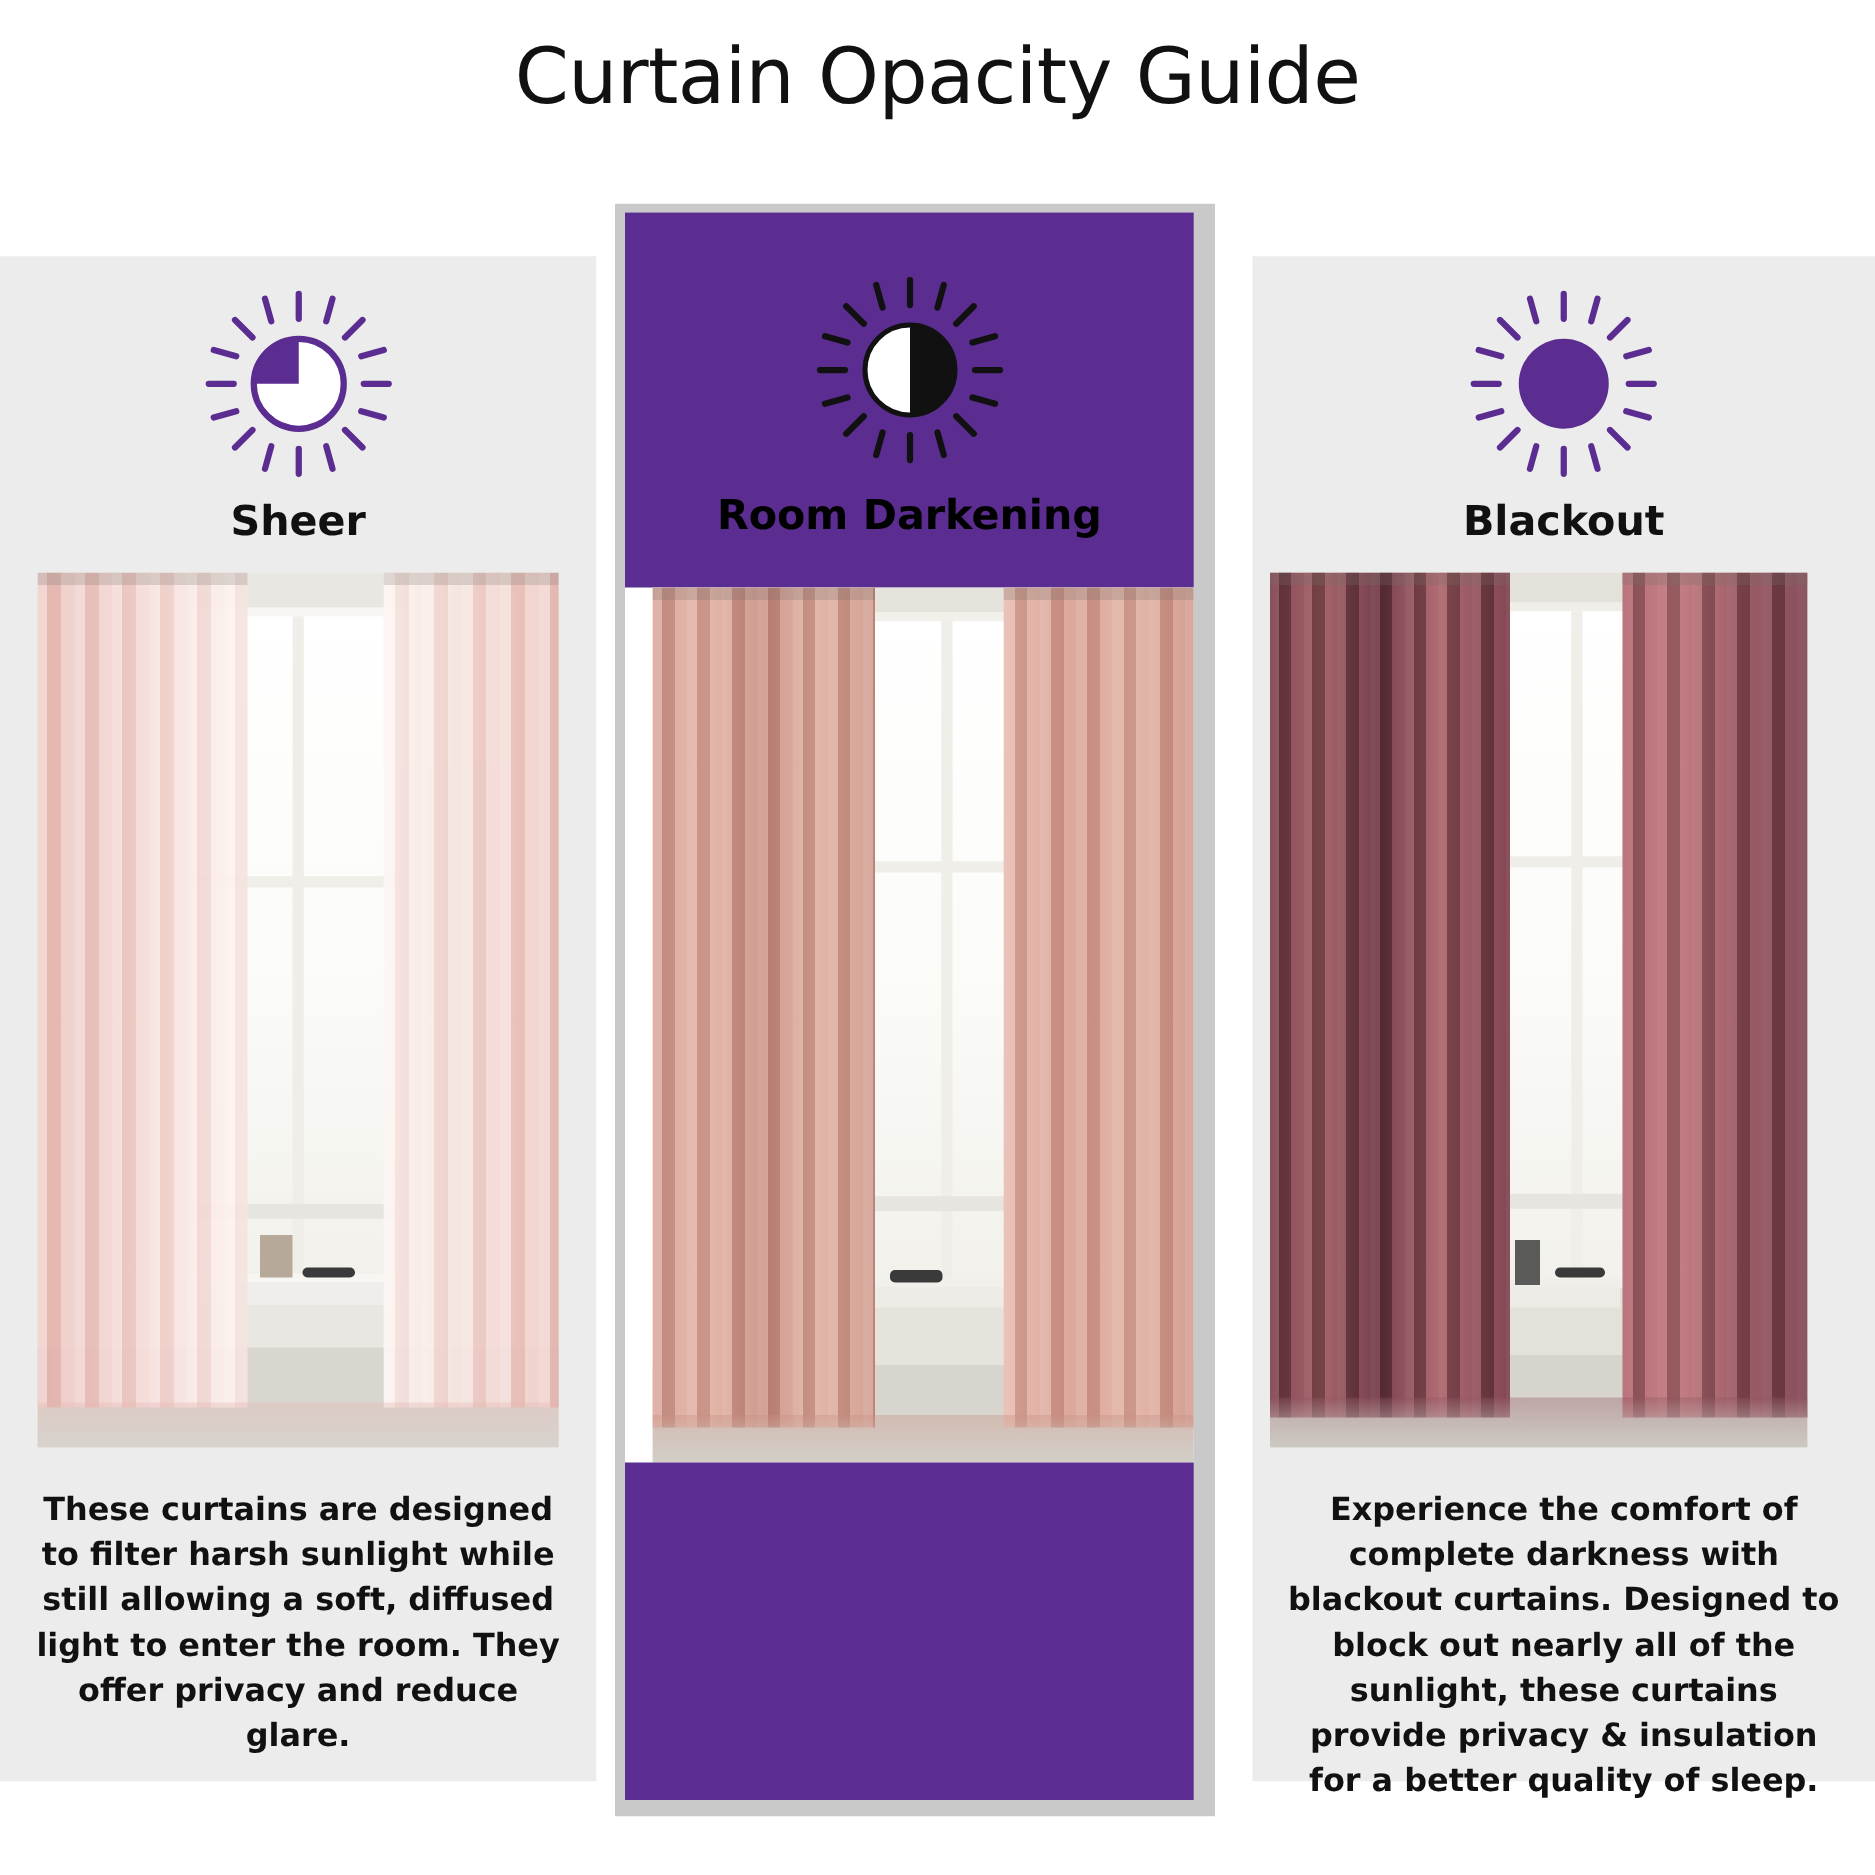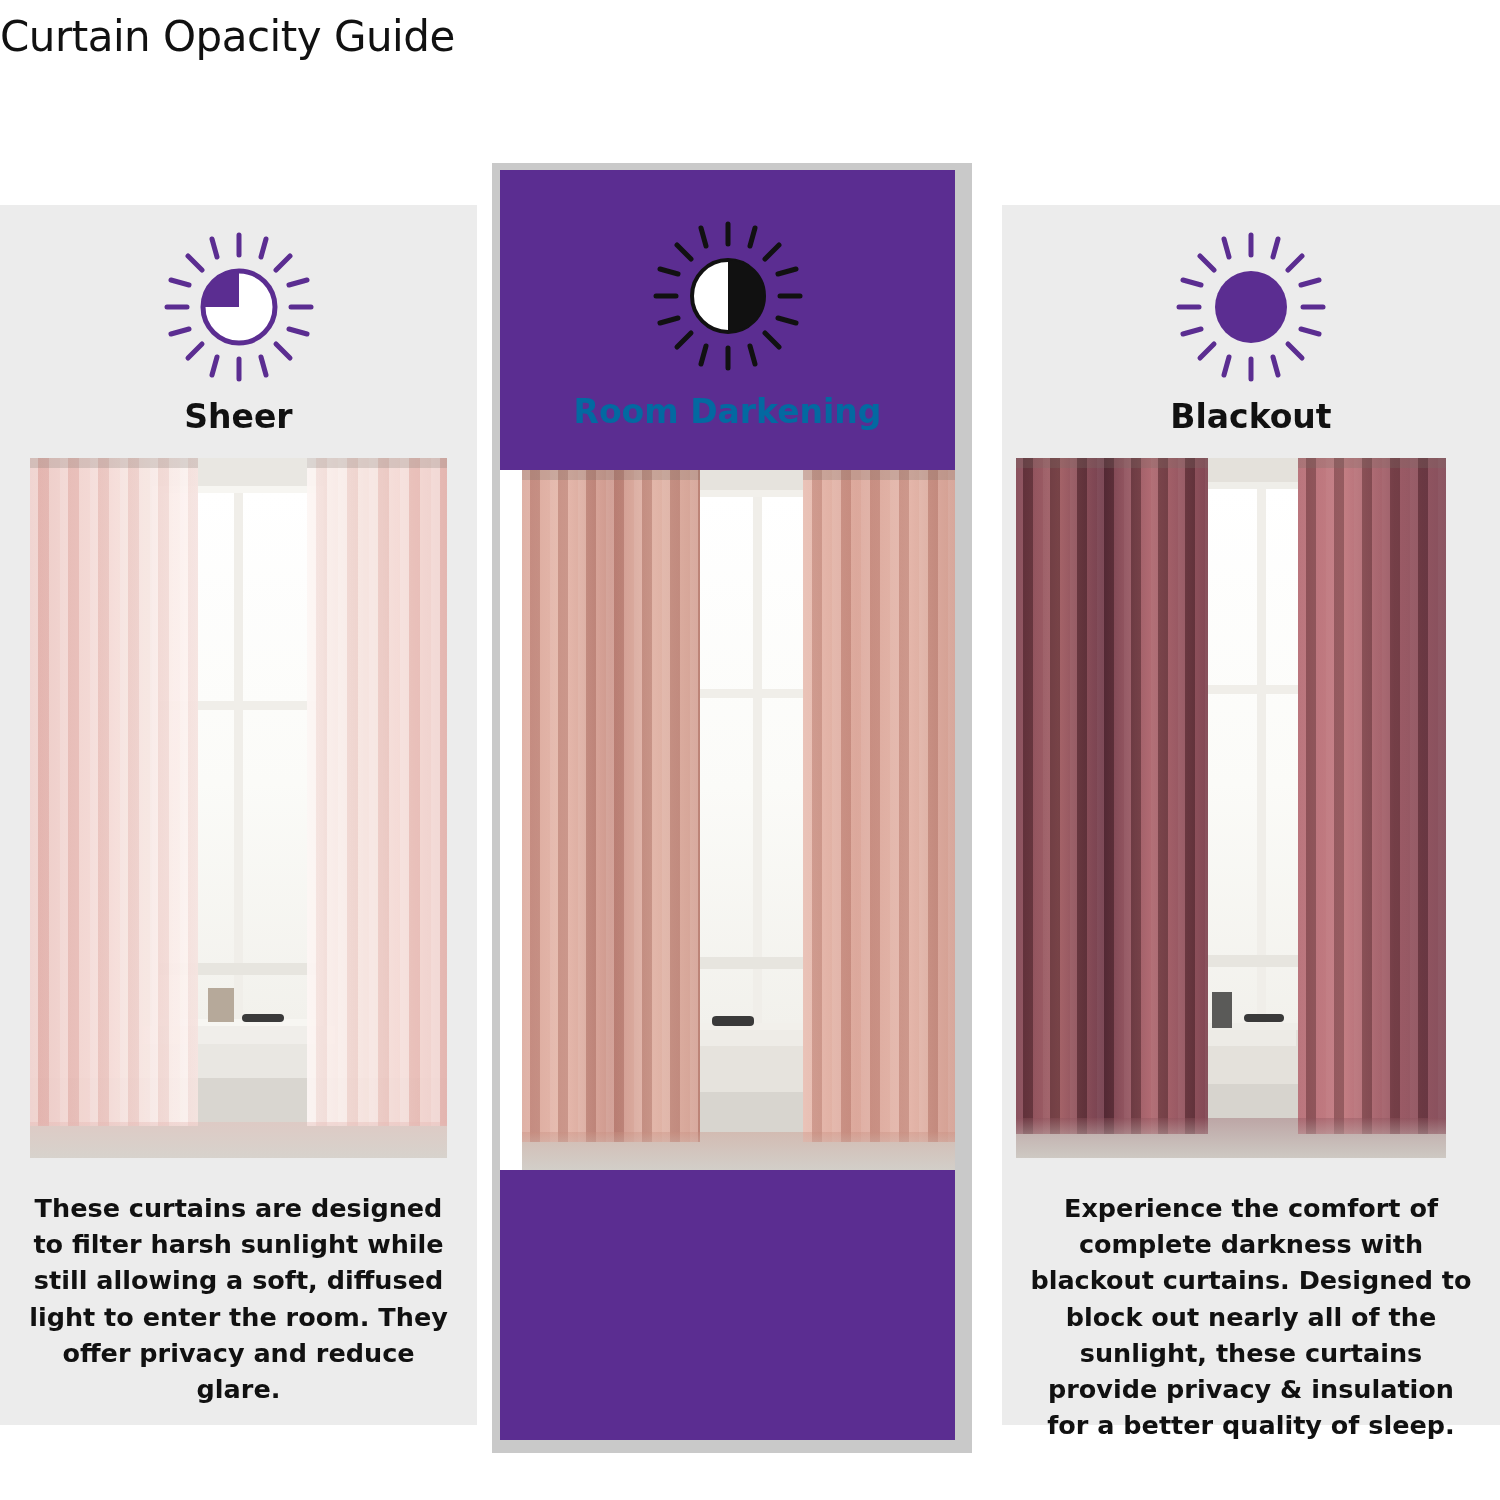--- a/index.html
+++ b/index.html
@@ -15,26 +15,26 @@
     position: relative;
     width: 1500px;
     height: 1500px;
     background: #ffffff;
     overflow: hidden;
   }
 
   
   .page-title {
     position: absolute;
-    top: 12px;
+    top: 24px;
     left: 0;
     width: 1500px;
-    text-align: left;
+    text-align: center;
     font-family: "DejaVu Sans", sans-serif;
-    font-size: 42px;
+    font-size: 62px;
     font-weight: 400;
     color: #111111;
     letter-spacing: -0.5px;
   }
 
   
   .band {
     position: absolute;
     top: 205px;
     left: 0;
@@ -86,21 +86,21 @@
   .col-label {
     position: absolute;
     left: 0;
     width: 100%;
     text-align: center;
     font-size: 33px;
     font-weight: bold;
     color: #111111;
     font-family: "DejaVu Sans", sans-serif;
   }
-  .col-label.on-purple { color: #0369a1; }
+  .col-label.on-purple { color: #000000; }
 
   
   .photo {
     position: absolute;
     overflow: hidden;
   }
 
   
   .scene {
     position: absolute;

